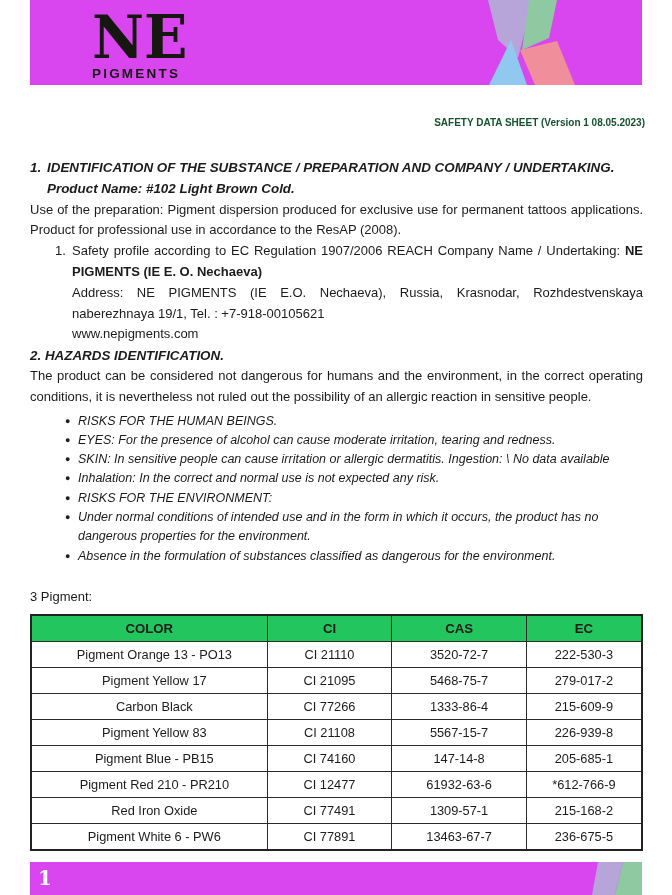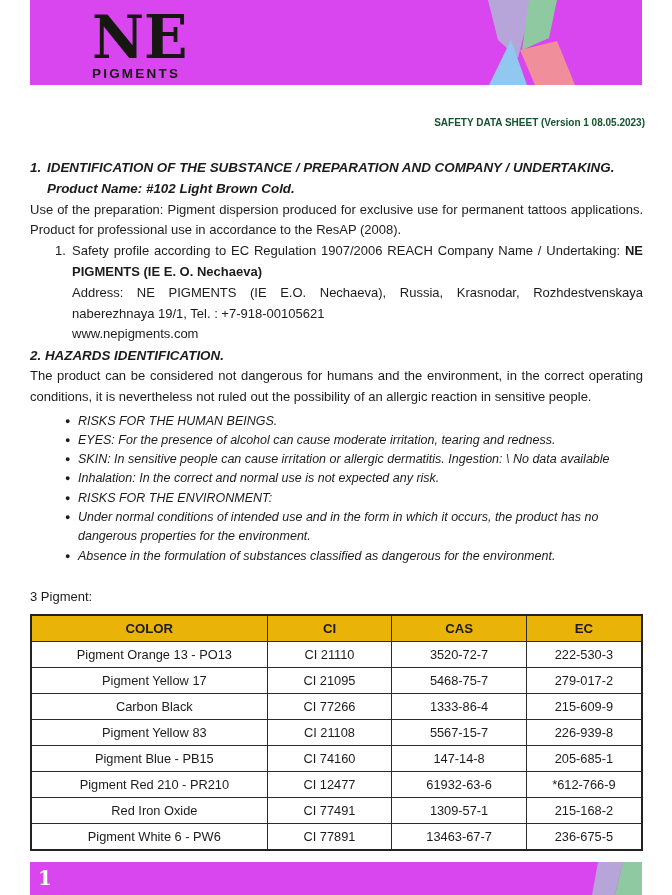--- a/index.html
+++ b/index.html
@@ -39,21 +39,21 @@
   .hazards li{position:relative;padding-left:48px;font-style:italic;}
   .hazards li::before{content:"\25CF";position:absolute;left:35px;top:0;font-size:9px;}
 
   .pig-label{position:absolute;left:30px;top:589px;font-size:13px;}
 
   
   .pig-table{position:absolute;left:30px;top:614px;width:613px;border-collapse:collapse;
              font-size:12.8px;}
   .pig-table th,.pig-table td{border:1.5px solid #2b2b2b;height:25px;padding:0 4px;
              text-align:center;vertical-align:middle;}
-  .pig-table th{background:#eab308;font-weight:700;font-size:13.2px;}
+  .pig-table th{background:#22c55e;font-weight:700;font-size:13.2px;}
   .pig-table td.cleft{text-align:center;padding-left:14px;}
   .pig-table{border:2px solid #222;}
 
   
   .page-num{position:absolute;left:8px;top:4px;color:#fff;font-family:"DejaVu Serif",serif;
             font-weight:700;font-size:20px;line-height:24px;}
 </style>
 </head>
 <body>
 

